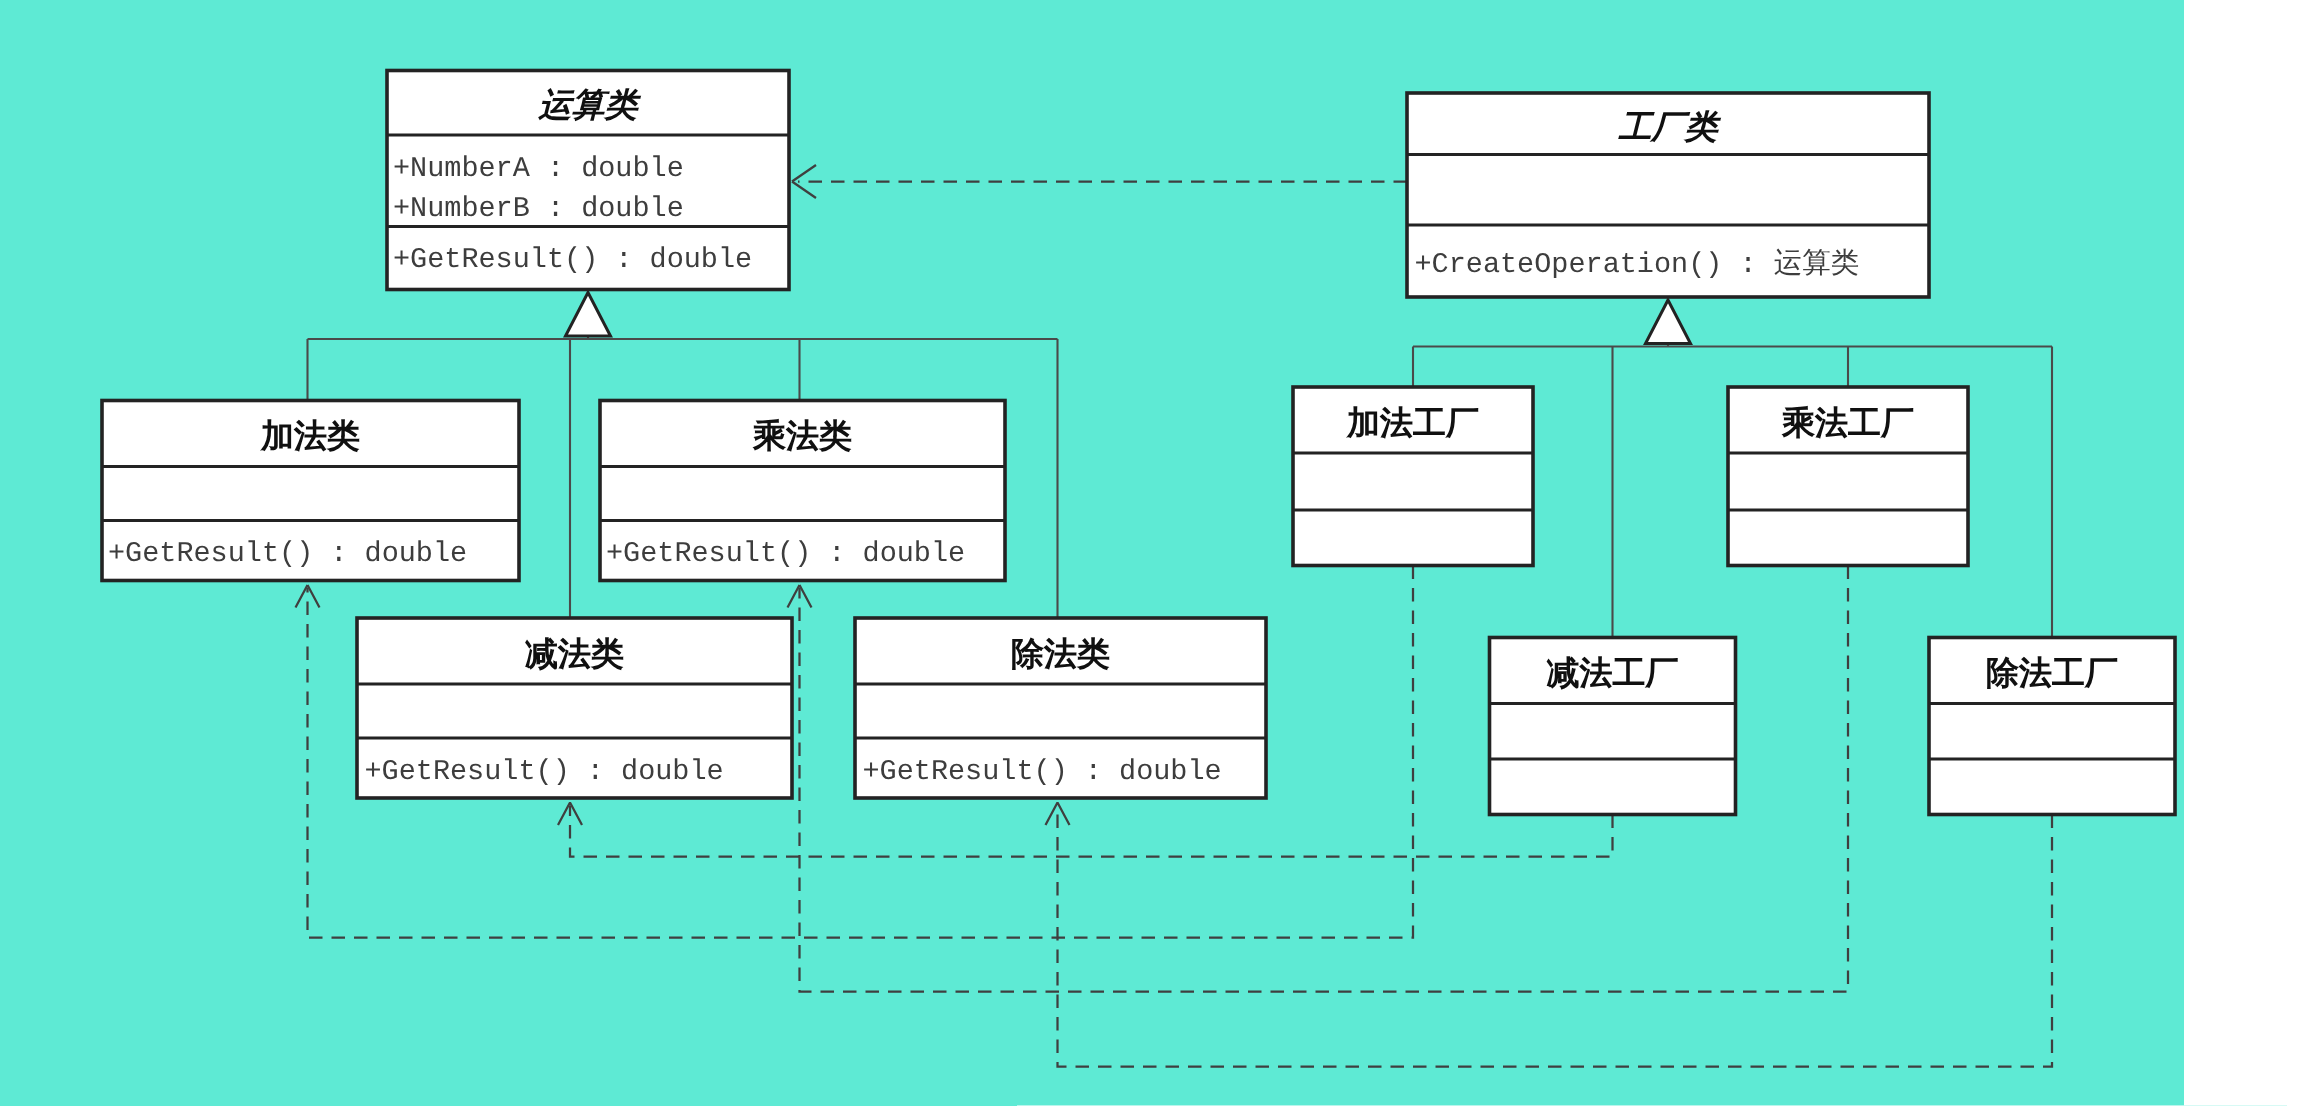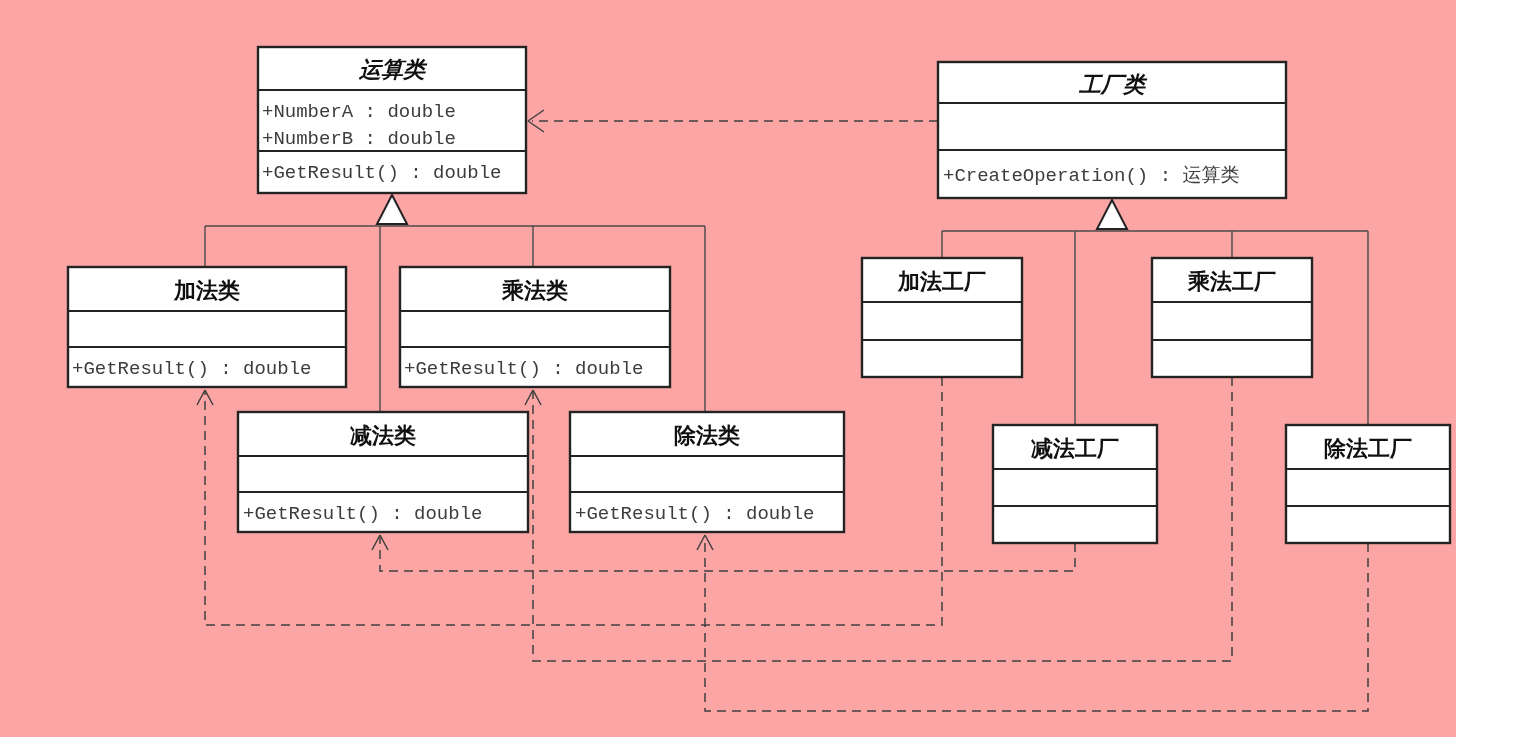--- a/index.html
+++ b/index.html
@@ -1,16 +1,16 @@
 <!DOCTYPE html>
 <html><head>
 <meta charset="utf-8">
 <style>
   html,body{margin:0;padding:0;background:#ffffff;}
-  .stage{position:relative;width:1456px;height:737px;background:#fca5a5;overflow:hidden;}
+  .stage{position:relative;width:1456px;height:737px;background:#5eead4;overflow:hidden;}
   svg{display:block;}
   .box{fill:#ffffff;stroke:#232323;stroke-width:2.4;}
   .divider{stroke:#232323;stroke-width:2;}
   .cls-title{font-family:"DejaVu Serif","Liberation Serif",serif;font-size:22px;font-weight:bold;
              fill:#101010;text-anchor:middle;}
   .cls-title.abstract{font-style:italic;}
   .member{font-family:"Liberation Mono","DejaVu Sans Mono",monospace;font-size:19px;fill:#3d3d3d;}
   .solid-edge{stroke:#4a4a4a;stroke-width:1.4;fill:none;}
   .dashed-edge{stroke:#3f3f3f;stroke-width:1.5;fill:none;stroke-dasharray:9 6;}
   .tri{fill:#ffffff;stroke:#232323;stroke-width:2;}

